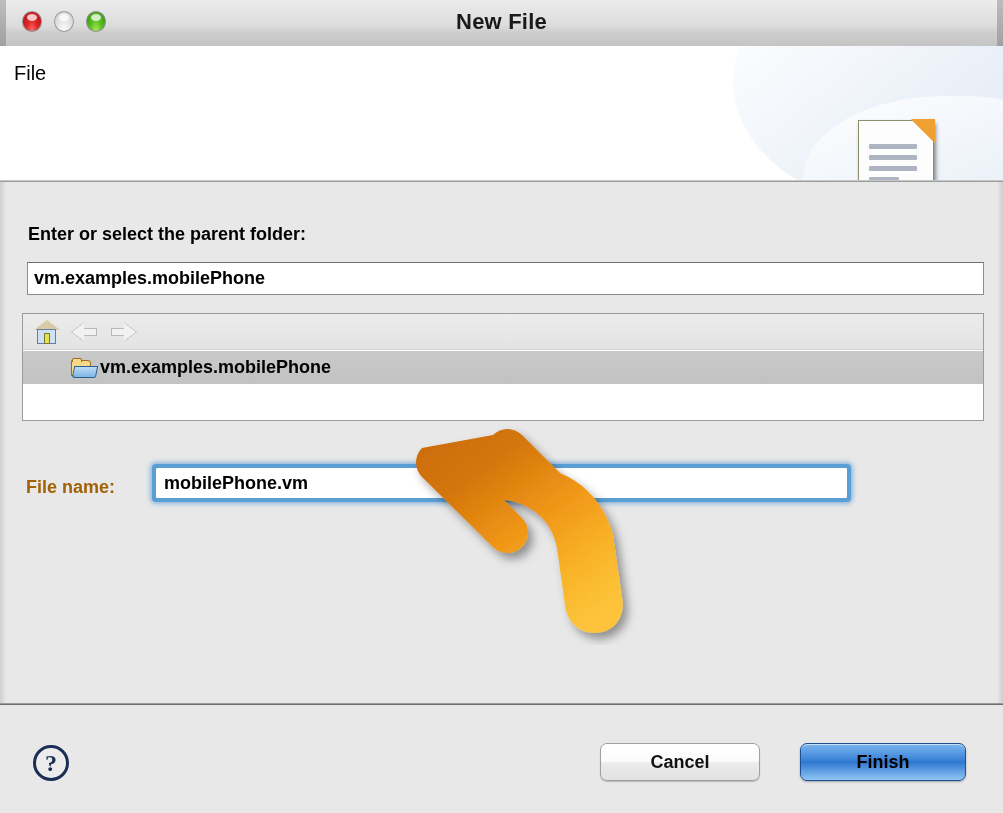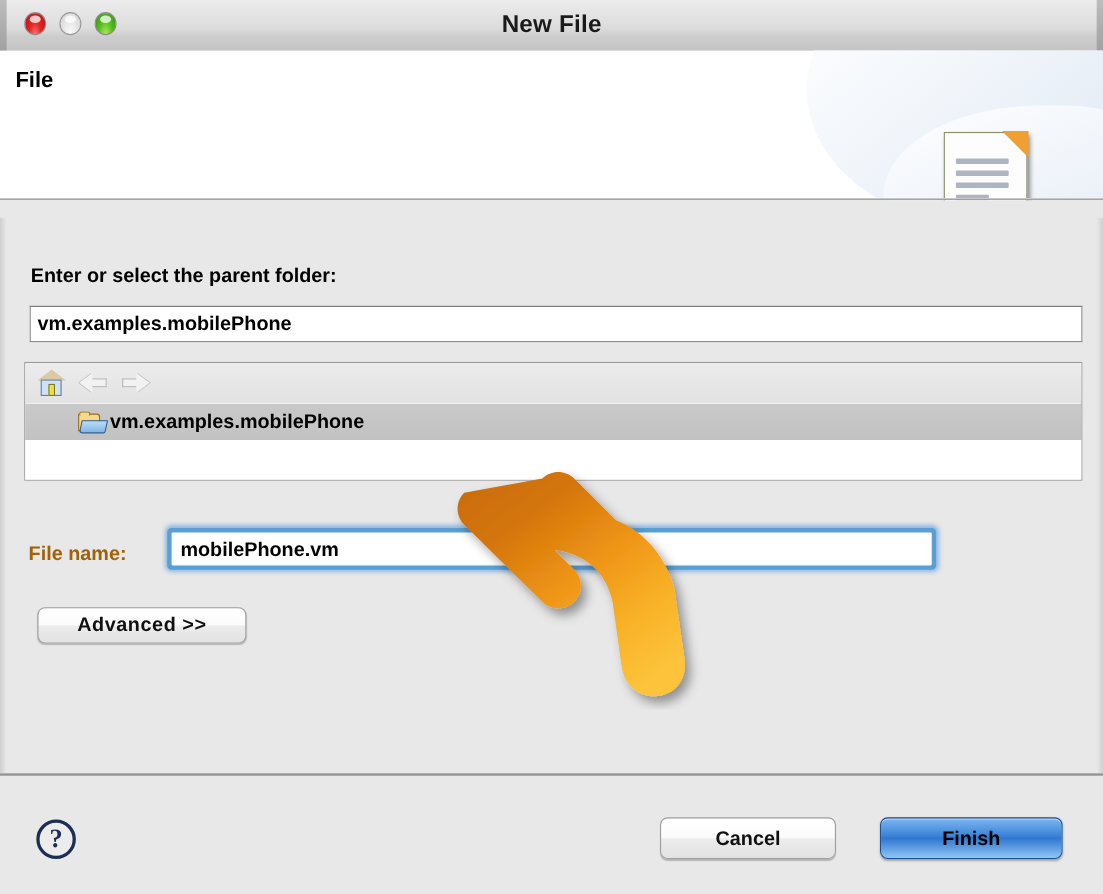--- a/index.html
+++ b/index.html
@@ -122,21 +122,21 @@
     height: 150px;
     border-radius: 60% 40% 50% 50%;
     background: linear-gradient(160deg, #ffffff 0%, #eef3fa 60%, #e2eaf5 100%);
     opacity: 0.9;
   }
   .banner-title {
     position: absolute;
     left: 14px;
     top: 16px;
     font-size: 20px;
-    font-weight: bold;
+    font-weight: normal;
     color: #000000;
   }
   .banner-sub {
     position: absolute;
     left: 29px;
     top: 52px;
     font-size: 18px;
     font-weight: bold;
     color: #1a1a1a;
   }
@@ -197,21 +197,20 @@
     border-radius: 1px;
   }
 
   
   .body-area {
     position: absolute;
     left: 0; top: 182px;
     width: 1003px;
     height: 521px;
     background: #e8e8e8;
-    margin-top: 16px;
   }
   .body-border-l, .body-border-r {
     position: absolute;
     top: 0; bottom: 0;
     width: 6px;
     background: linear-gradient(to right, #cfcfcf, #e8e8e8);
   }
   .body-border-l { left: 0; }
   .body-border-r { right: 0; background: linear-gradient(to left, #cfcfcf, #e8e8e8); }
 
@@ -580,21 +579,20 @@
       </div>
 
       <div class="tree-blank"></div>
     </div>
 
     <div class="filename-label">File name:</div>
     <div class="filename-focus">
       <div class="filename-input" placeholder="">mobilePhone.vm</div>
     </div>
 
-    <div class="btn advanced-btn" style="display:flex; align-items:center; justify-content:center;">Advanced &gt;&gt;</div>
   </div>
 
   <div class="annot-arrow">
     <svg width="260" height="240" viewBox="0 0 260 240" xmlns="http://www.w3.org/2000/svg">
       <defs>
         <linearGradient id="arrGrad" x1="0" y1="0" x2="0.75" y2="1">
           <stop offset="0%" stop-color="#c96a05"></stop>
           <stop offset="28%" stop-color="#d4760a"></stop>
           <stop offset="55%" stop-color="#ef9517"></stop>
           <stop offset="80%" stop-color="#f9b328"></stop>

